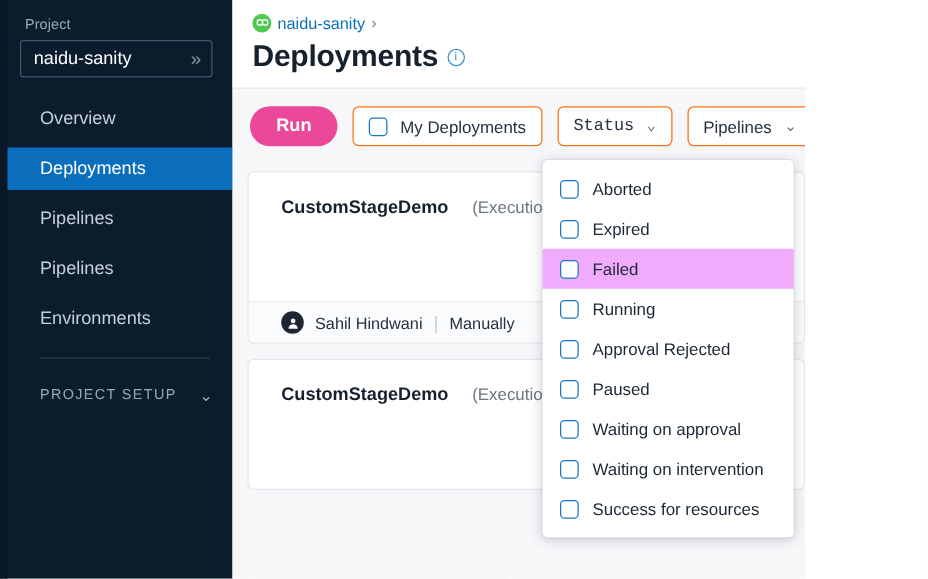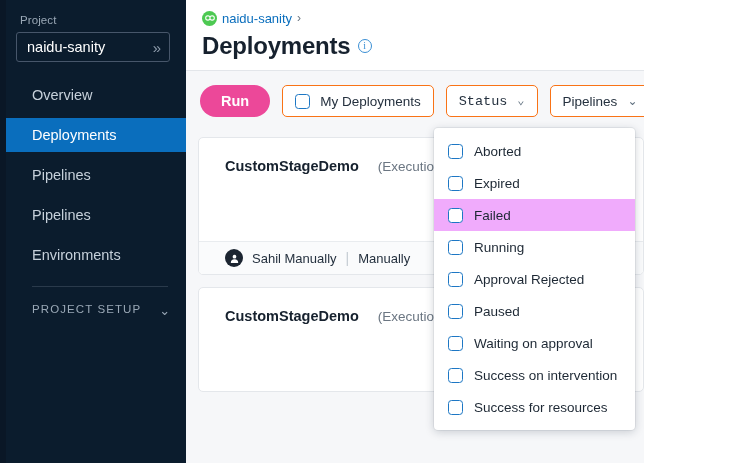--- a/index.html
+++ b/index.html
@@ -76,21 +76,21 @@
   .nav-divider {
     height: 1px;
     background: #2a3a4b;
     margin: 14px 18px 0 32px;
   }
   .project-setup {
     margin-top: 16px;
     padding-left: 32px;
     height: 26px;
     display: flex;
-    align-items: flex-start;
+    align-items: center;
     color: #9aa8b6;
     font-size: 11.5px;
     letter-spacing: 1.1px;
     cursor: pointer;
   }
   .project-setup .chev {
     margin-left: 18px;
     font-size: 13px;
     letter-spacing: 0;
   }
@@ -376,21 +376,21 @@
             <span class="card-subtitle">(Execution Id</span>
           </div>
         </div>
         <div class="card-footer">
           <span class="avatar">
             <svg width="11" height="11" viewBox="0 0 16 16" aria-hidden="true">
               <circle cx="8" cy="5.4" r="2.7" fill="#ffffff"></circle>
               <path d="M2.6 14.6a5.4 5.4 0 0 1 10.8 0z" fill="#ffffff"></path>
             </svg>
           </span>
-          <span class="footer-text">Sahil Manually</span>
+          <span class="footer-text">Sahil Hindwani</span>
           <span class="footer-sep">|</span>
           <span class="footer-text">Manually</span>
         </div>
       </div>
 
       <div class="card">
         <div class="card-body">
           <div class="card-title-row">
             <span class="card-title">CustomStageDemo</span>
             <span class="card-subtitle">(Execution Id</span>
@@ -424,21 +424,21 @@
       <div class="dd-item">
         <span class="dd-cbox"></span>
         <span>Paused</span>
       </div>
       <div class="dd-item">
         <span class="dd-cbox"></span>
         <span>Waiting on approval</span>
       </div>
       <div class="dd-item">
         <span class="dd-cbox"></span>
-        <span>Success on intervention</span>
+        <span>Waiting on intervention</span>
       </div>
       <div class="dd-item">
         <span class="dd-cbox"></span>
         <span>Success for resources</span>
       </div>
     </div>
 
   </section>
 </div>
 

